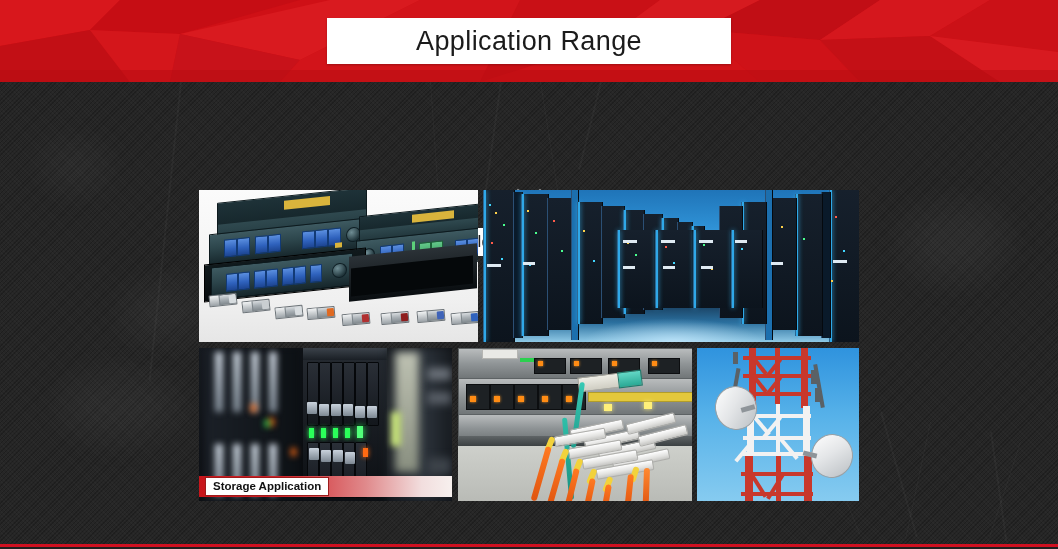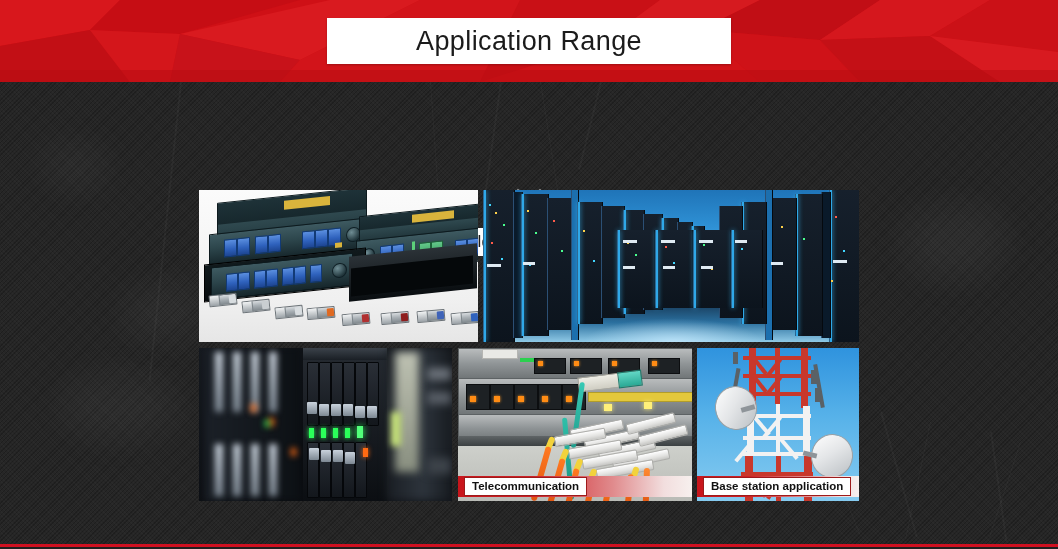--- a/index.html
+++ b/index.html
@@ -413,20 +413,23 @@
       <div class="handle" style="left:146px;top:104px;width:10px;height:12px;"></div>
       <div class="led" style="left:164px;top:100px;width:5px;height:9px;background:#ff6a12;box-shadow:0 0 5px #ff6a12;"></div>
 
       <div style="position:absolute;left:188px;top:0px;width:65px;height:153px;background:linear-gradient(90deg,#1a1e24,#2d343c 55%,#171b20);filter:blur(4px);"></div>
       <div style="position:absolute;left:196px;top:4px;width:24px;height:120px;background:linear-gradient(180deg,#d9dcc9,#9aa08d);filter:blur(4px);opacity:.85;"></div>
       <div style="position:absolute;left:192px;top:64px;width:10px;height:34px;background:#c6e27a;filter:blur(3px);"></div>
       <div style="position:absolute;left:228px;top:20px;width:24px;height:12px;background:#6d737b;filter:blur(4px);"></div>
       <div style="position:absolute;left:228px;top:44px;width:24px;height:12px;background:#5a6068;filter:blur(4px);"></div>
       <div style="position:absolute;left:228px;top:110px;width:24px;height:16px;background:#3d434a;filter:blur(4px);"></div>
     </div>
+    <div class="cap">
+      <span class="lbl">Storage Application</span>
+    </div>
   </div>
 
   <div class="tile" id="tile-tc">
     <div class="pic">
       <div class="tc-bg"></div>
 
       <div class="switch" style="left:0px;top:0px;width:234px;height:30px;"></div>
       <div style="position:absolute;left:24px;top:1px;width:34px;height:8px;background:#e9e9e6;border:1px solid #b5b5b2;"></div>
       <div style="position:absolute;left:62px;top:10px;width:20px;height:4px;background:#2bd04f;"></div>
       <div class="port" style="left:76px;top:10px;width:30px;height:14px;"></div>
@@ -480,23 +483,20 @@
       <div class="fiber" style="left:176px;top:118px;width:6px;height:16px;background:#f2d23c;transform:rotate(18deg);"></div>
 
       <div class="fiber" style="left:88px;top:98px;width:6px;height:56px;background:linear-gradient(180deg,#ff7a22,#e0540f);transform:rotate(16deg);"></div>
       <div class="fiber" style="left:102px;top:110px;width:6px;height:48px;background:linear-gradient(180deg,#ff7a22,#e0540f);transform:rotate(16deg);"></div>
       <div class="fiber" style="left:116px;top:120px;width:6px;height:40px;background:linear-gradient(180deg,#ff7a22,#e0540f);transform:rotate(14deg);"></div>
       <div class="fiber" style="left:132px;top:130px;width:6px;height:32px;background:linear-gradient(180deg,#ff7a22,#e0540f);transform:rotate(12deg);"></div>
       <div class="fiber" style="left:148px;top:136px;width:6px;height:26px;background:linear-gradient(180deg,#ff7a22,#e0540f);transform:rotate(10deg);"></div>
       <div class="fiber" style="left:170px;top:126px;width:6px;height:34px;background:linear-gradient(180deg,#ff7a22,#e0540f);transform:rotate(6deg);"></div>
       <div class="fiber" style="left:186px;top:120px;width:6px;height:38px;background:linear-gradient(180deg,#ff8a32,#e0540f);transform:rotate(2deg);"></div>
     </div>
-    <div class="cap">
-      <span class="lbl">Telecommunication</span>
-    </div>
   </div>
 
   <div class="tile" id="tile-bs">
     <div class="pic">
       <div class="bs-sky"></div>
 
       <div class="bs-bar" style="left:52px;top:0px;width:7px;height:60px;"></div>
       <div class="bs-bar" style="left:104px;top:0px;width:7px;height:60px;"></div>
       <div class="bs-bar w" style="left:50px;top:58px;width:7px;height:48px;"></div>
       <div class="bs-bar w" style="left:106px;top:58px;width:7px;height:48px;"></div>
@@ -530,20 +530,17 @@
 
       <div class="dish" style="left:18px;top:38px;width:40px;height:42px;transform:rotate(-16deg);"></div>
       <div style="position:absolute;left:44px;top:58px;width:14px;height:5px;background:#8e9499;transform:rotate(-16deg);"></div>
       <div class="dish" style="left:114px;top:86px;width:40px;height:42px;transform:rotate(14deg);"></div>
       <div style="position:absolute;left:106px;top:104px;width:14px;height:5px;background:#8e9499;transform:rotate(14deg);"></div>
 
       <div class="bs-bar d" style="left:114px;top:22px;width:6px;height:14px;"></div>
       <div class="bs-bar d" style="left:118px;top:40px;width:6px;height:14px;"></div>
       <div class="bs-bar d" style="left:36px;top:4px;width:5px;height:12px;"></div>
     </div>
-    <div class="cap">
-      <span class="lbl">Base station application</span>
-    </div>
   </div>
 
   <div class="foot-line"></div>
   <div class="foot-strip"></div>
 </div>
 
 </body></html>

